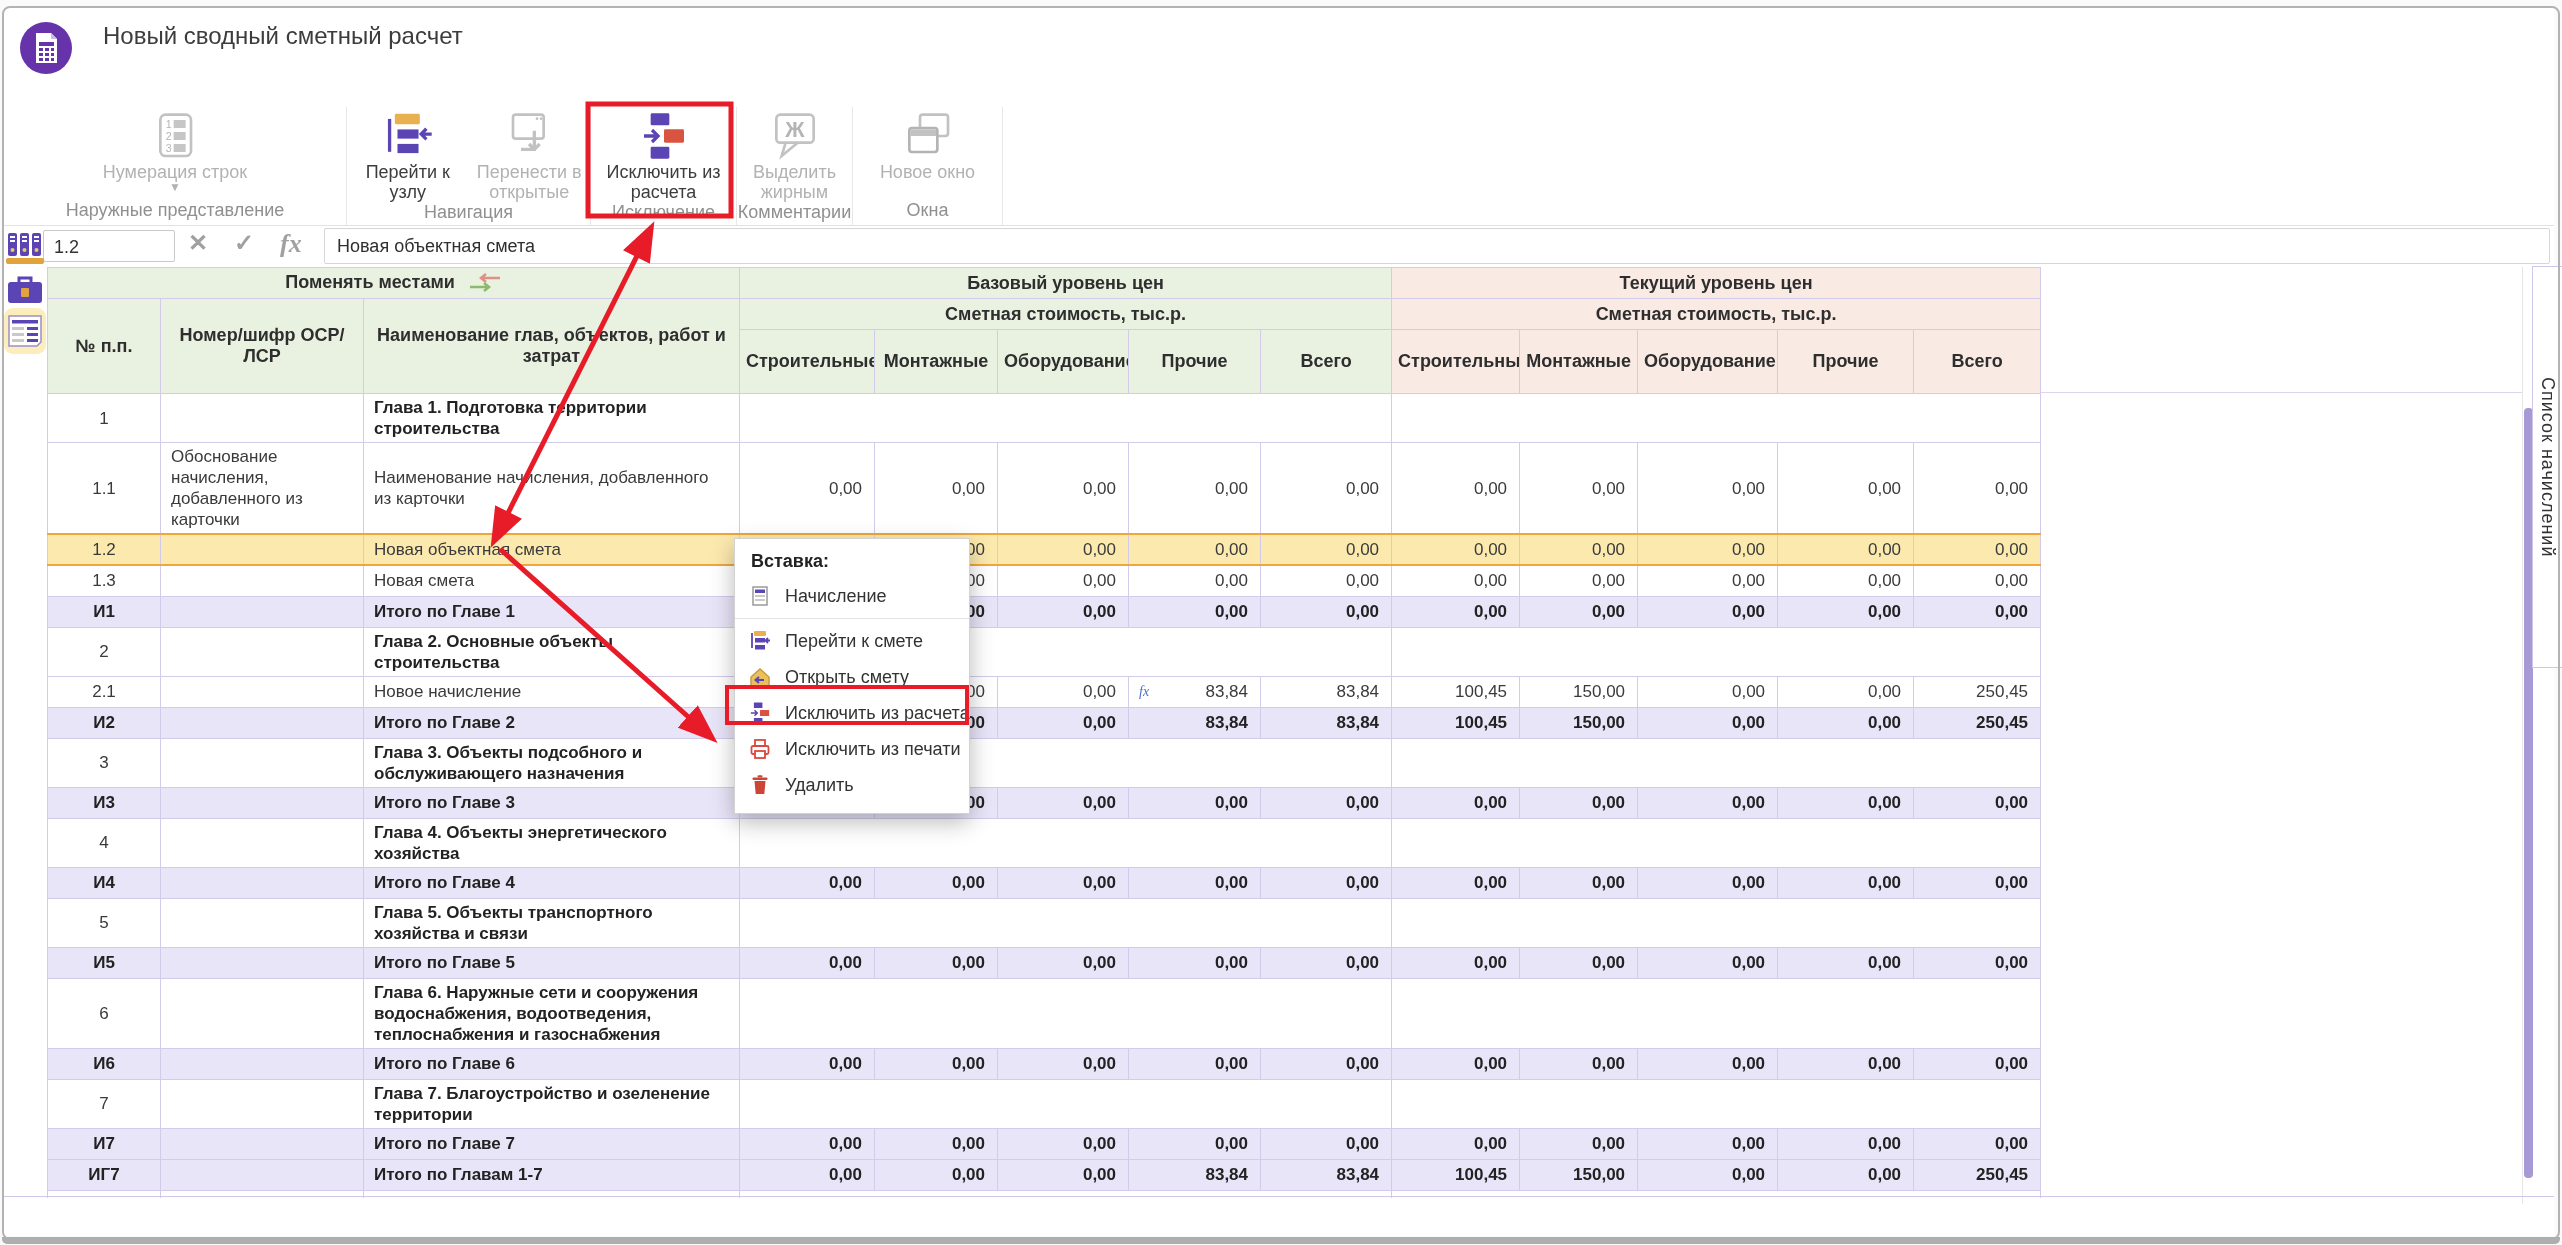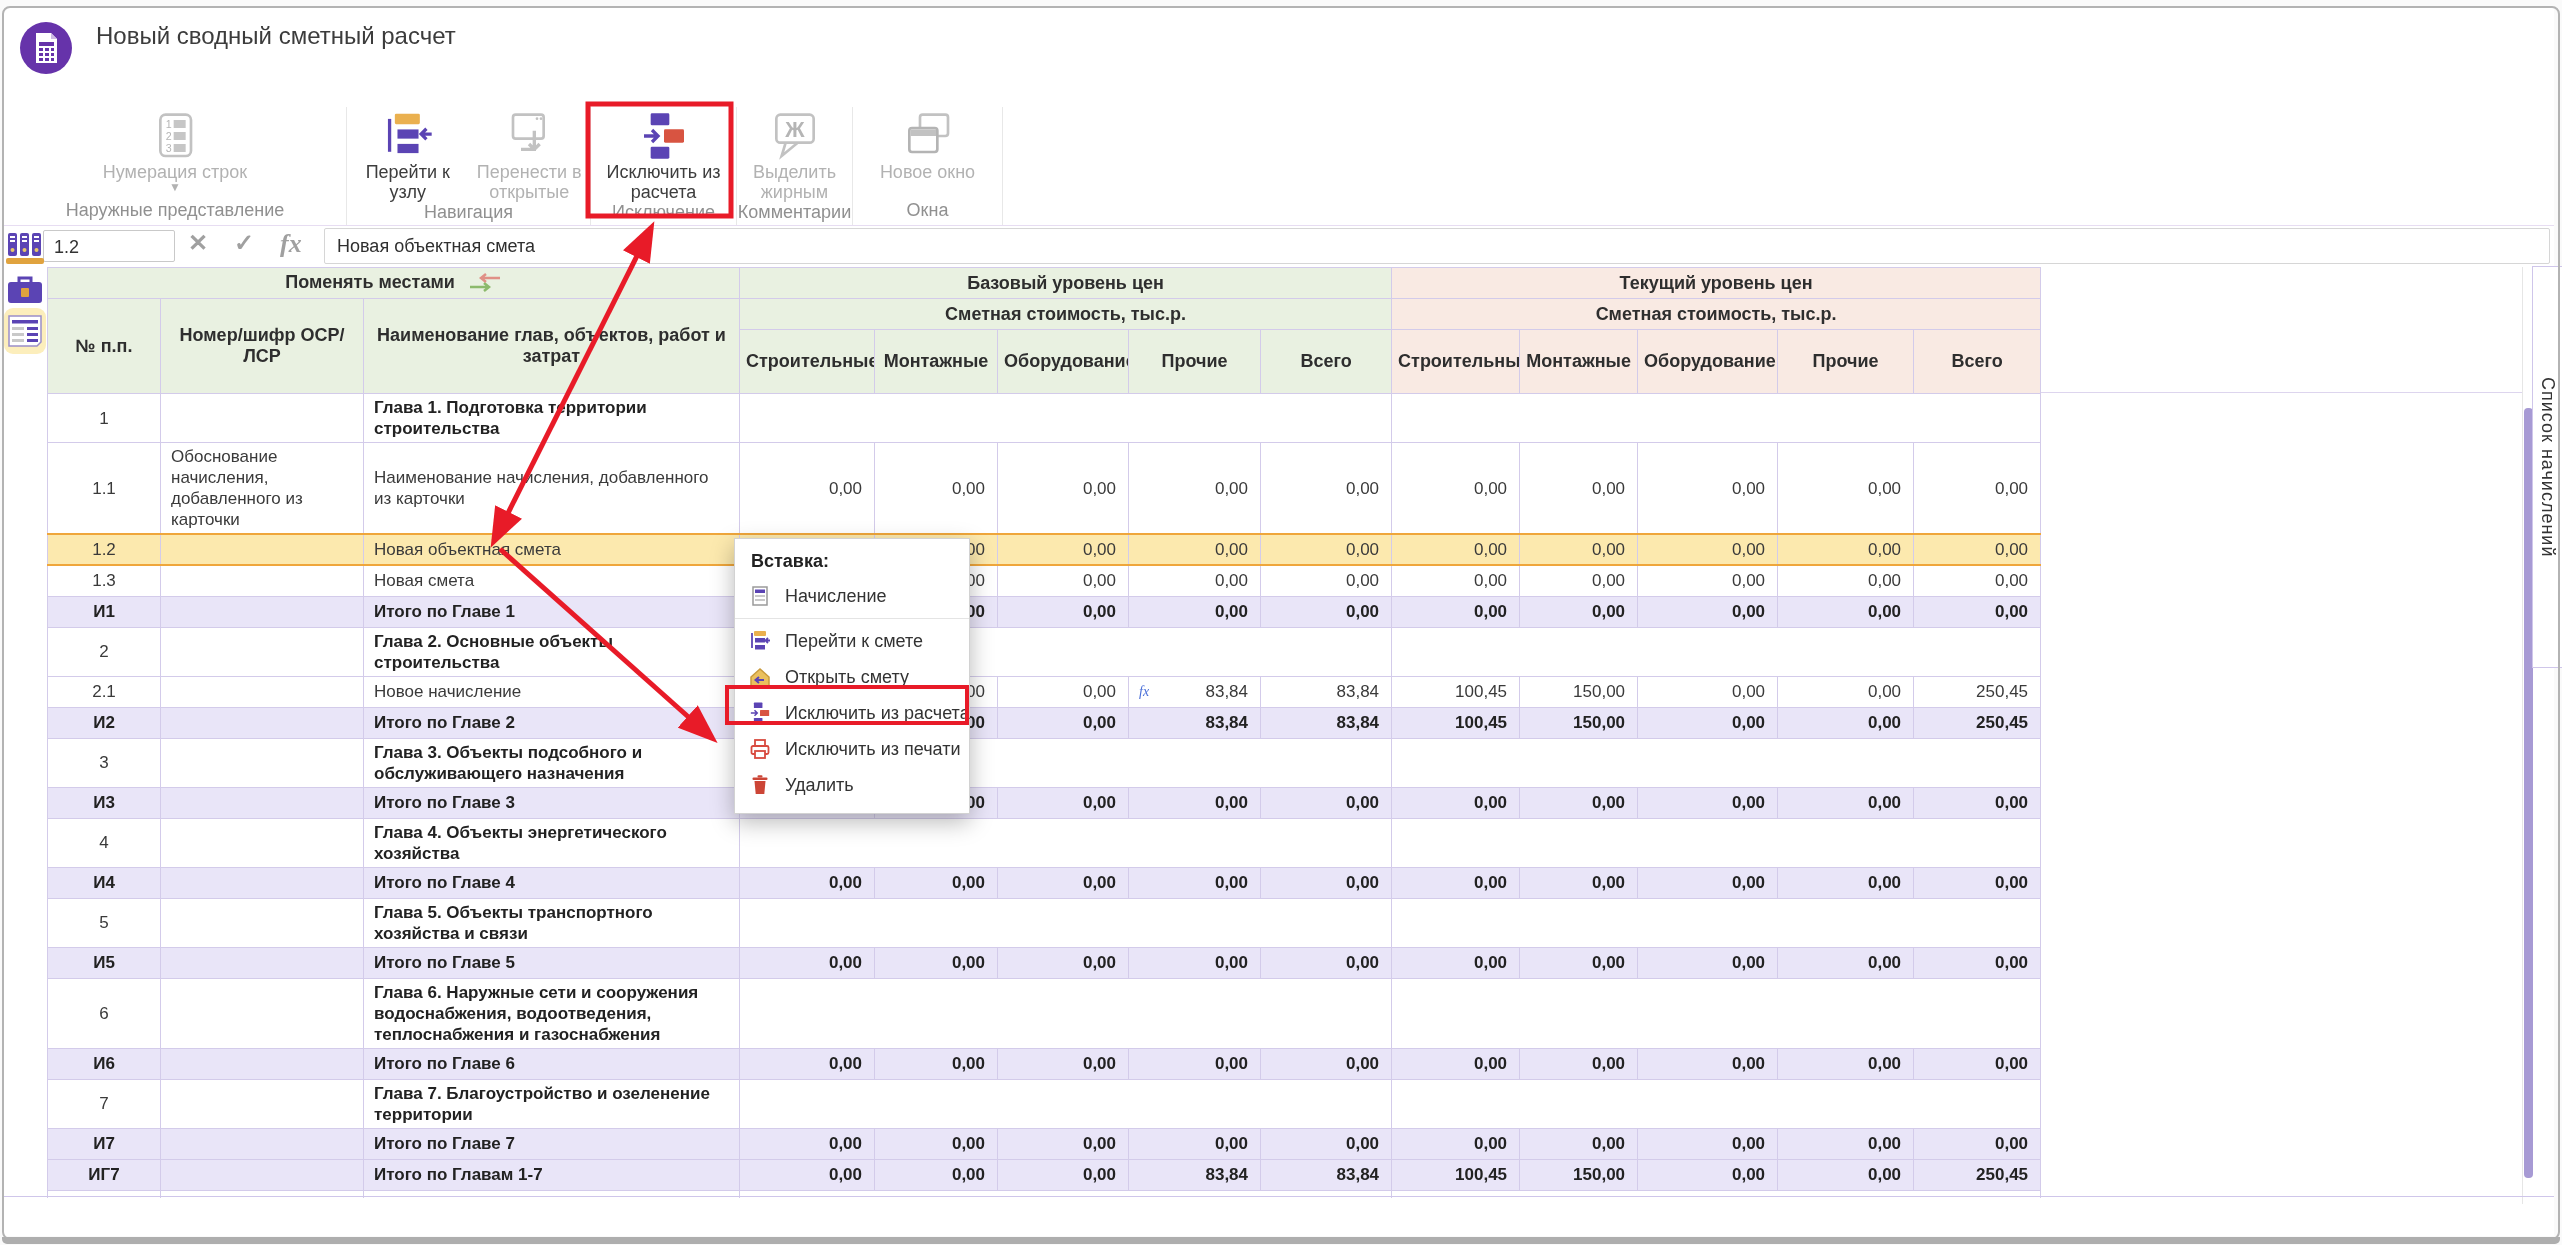--- a/index.html
+++ b/index.html
@@ -7,21 +7,21 @@
        font-family:"Liberation Sans",sans-serif;overflow:hidden;color:#3a3a3a;}
   
   #frame{position:absolute;left:2px;top:6px;width:2554px;height:1230px;border:2px solid #b3b3b3;
          border-radius:8px;pointer-events:none;z-index:60;}
   #frame-bottom{position:absolute;left:2px;top:1237px;width:2558px;height:7px;background:#aeaeae;
          border-radius:0 0 5px 5px;z-index:60;}
   #win{position:absolute;left:4px;top:8px;width:2550px;height:1228px;background:#fff;}
   
   #titlebar{position:absolute;left:0;top:2px;width:2550px;height:50px;}
   #logo{position:absolute;left:16px;top:12px;width:52px;height:52px;}
-  #title{position:absolute;left:92px;top:12px;font-size:24px;color:#3c3c3c;}
+  #title{position:absolute;left:99px;top:12px;font-size:24px;color:#3c3c3c;}
   
   #tabbar{position:absolute;left:0;top:50px;width:2550px;height:48px;display:flex;align-items:center;
           padding-left:108px;box-sizing:border-box;border-bottom:1px solid #eee6f6;}
   .tab{position:relative;font-size:22px;color:#4a4a4a;padding:0 16px;height:48px;line-height:46px;
        margin-right:28px;cursor:default;}
   .tab.active{font-weight:bold;color:#1f1f1f;}
   .tab.active::after{content:"";position:absolute;left:-10px;right:-10px;bottom:2px;height:7px;
        background:#f2a42c;border-radius:3px;}
   .tab.hl{background:#fdedbb;border-radius:8px 8px 0 0;padding:0 30px;}
   

